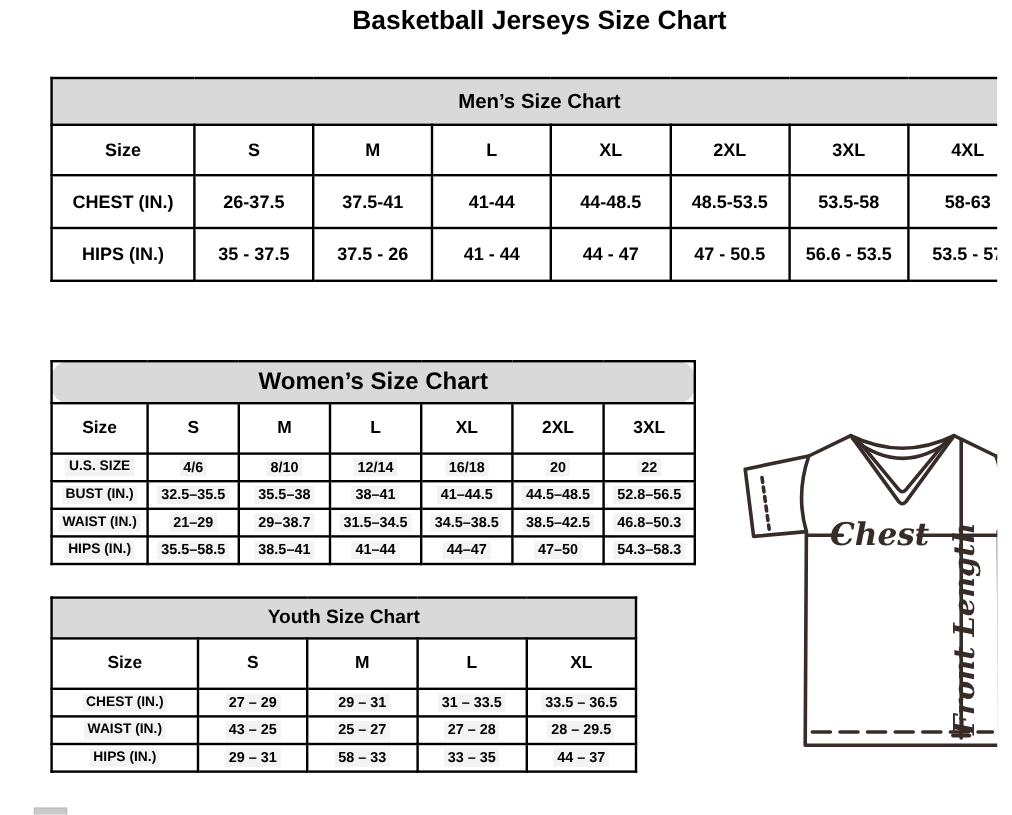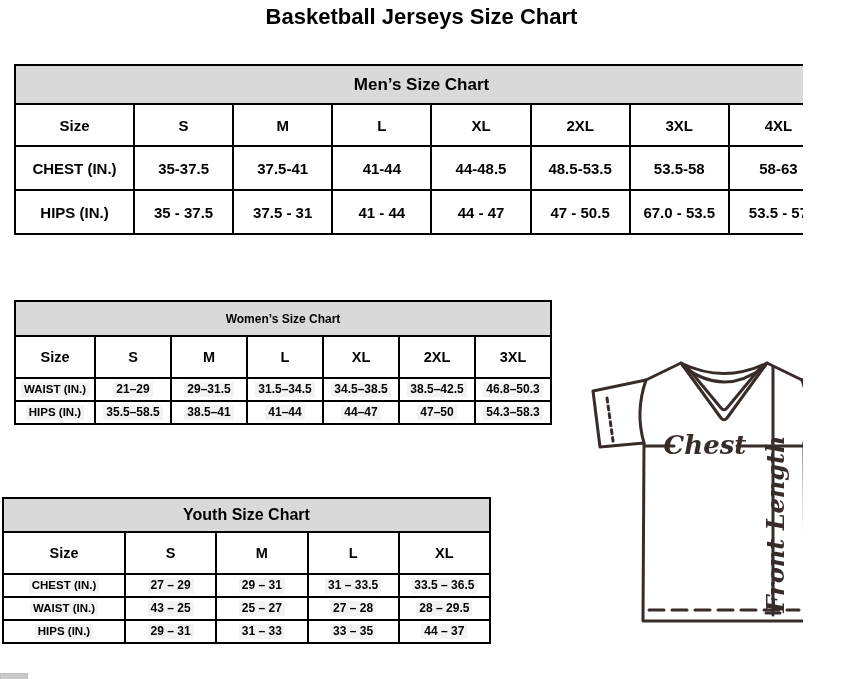--- a/index.html
+++ b/index.html
@@ -1,17 +1,17 @@
 <!DOCTYPE html>
 <html><head>
 <meta charset="utf-8">
 <style>
   html,body{margin:0;padding:0;background:#fff;}
   #canvas{position:relative;width:803px;height:679px;background:#ffffff;overflow:hidden;
-          font-family:"Liberation Sans",sans-serif;}
+          font-family:"Liberation Sans",sans-serif;margin-left:28px;}
   .page-title{position:absolute;left:0;top:4px;width:843px;text-align:center;
           font-size:22px;font-weight:bold;color:#000;}
   
   table.sizechart{border-collapse:collapse;table-layout:fixed;background:#fff;position:absolute;}
   table.sizechart td{border:2px solid #000;text-align:center;vertical-align:middle;
           font-weight:bold;color:#000;padding:0;overflow:hidden;}
   tr.banner td{background:#d9d9d9;font-size:17px;}
   tr.head td{font-size:15px;}
   tr.data td{font-size:15px;}
   tr.compact td{font-size:12px;}
@@ -19,25 +19,25 @@
   .hl{background:#f3f3f3;padding:0 3px;display:inline-block;line-height:1.25;}
   
   .t-mens{left:14px;top:64px;width:815px;}
   .t-mens col.c0{width:119px;}
   .t-mens tr.banner td{height:37px;}
   .t-mens tr.head td{height:40px;}
   .t-mens tr.data td{height:42px;}
   
   .t-womens{left:14px;top:300px;width:538px;}
   .t-womens col.c0{width:80px;}
-  .t-womens tr.banner td{height:33px;font-size:12px;}
+  .t-womens tr.banner td{height:33px;font-size:20px;border-radius:14px;}
   .t-womens tr.head td{height:40px;font-size:14.5px;}
   .t-womens tr.compact td{height:21px;}
   
-  .t-youth{left:2px;top:497px;width:489px;}
+  .t-youth{left:14px;top:497px;width:489px;}
   .t-youth col.c0{width:122px;}
   .t-youth tr.banner td{height:32px;font-size:16px;}
   .t-youth tr.head td{height:40px;font-size:14.5px;}
   .t-youth tr.compact td{height:21px;}
   
   .jersey-wrap{position:absolute;left:580px;top:354px;width:285px;height:275px;}
   .jersey-wrap svg{display:block;width:100%;height:100%;}
   .measure-label{font-family:"DejaVu Serif",serif;font-style:italic;font-weight:bold;}
   
   .scroll-frag{position:absolute;height:5px;background:#c9c9c9;border:1px solid #bdbdbd;}
@@ -71,36 +71,36 @@
           <td>S</td>
           <td>M</td>
           <td>L</td>
           <td>XL</td>
           <td>2XL</td>
           <td>3XL</td>
           <td>4XL</td>
         </tr>
         <tr class="data">
           <td>CHEST (IN.)</td>
-          <td>35-37.5</td>
+          <td>26-37.5</td>
           <td>37.5-41</td>
           <td>41-44</td>
           <td>44-48.5</td>
           <td>48.5-53.5</td>
           <td>53.5-58</td>
           <td>58-63</td>
         </tr>
         <tr class="data">
           <td>HIPS (IN.)</td>
           <td>35 - 37.5</td>
-          <td>37.5 - 31</td>
+          <td>37.5 - 26</td>
           <td>41 - 44</td>
           <td>44 - 47</td>
           <td>47 - 50.5</td>
-          <td>67.0 - 53.5</td>
+          <td>56.6 - 53.5</td>
           <td>53.5 - 57</td>
         </tr>
       </tbody>
     </table>
   <table class="sizechart t-womens">
       <colgroup>
         <col class="c0">
         <col>
         <col>
         <col>
@@ -115,23 +115,41 @@
         <tr class="head">
           <td>Size</td>
           <td>S</td>
           <td>M</td>
           <td>L</td>
           <td>XL</td>
           <td>2XL</td>
           <td>3XL</td>
         </tr>
         <tr class="compact">
+          <td><span class="hl">U.S. SIZE</span></td>
+          <td><span class="hl">4/6</span></td>
+          <td><span class="hl">8/10</span></td>
+          <td><span class="hl">12/14</span></td>
+          <td><span class="hl">16/18</span></td>
+          <td><span class="hl">20</span></td>
+          <td><span class="hl">22</span></td>
+        </tr>
+        <tr class="compact">
+          <td><span class="hl">BUST (IN.)</span></td>
+          <td><span class="hl">32.5–35.5</span></td>
+          <td><span class="hl">35.5–38</span></td>
+          <td><span class="hl">38–41</span></td>
+          <td><span class="hl">41–44.5</span></td>
+          <td><span class="hl">44.5–48.5</span></td>
+          <td><span class="hl">52.8–56.5</span></td>
+        </tr>
+        <tr class="compact">
           <td><span class="hl">WAIST (IN.)</span></td>
           <td><span class="hl">21–29</span></td>
-          <td><span class="hl">29–31.5</span></td>
+          <td><span class="hl">29–38.7</span></td>
           <td><span class="hl">31.5–34.5</span></td>
           <td><span class="hl">34.5–38.5</span></td>
           <td><span class="hl">38.5–42.5</span></td>
           <td><span class="hl">46.8–50.3</span></td>
         </tr>
         <tr class="compact">
           <td><span class="hl">HIPS (IN.)</span></td>
           <td><span class="hl">35.5–58.5</span></td>
           <td><span class="hl">38.5–41</span></td>
           <td><span class="hl">41–44</span></td>
@@ -170,21 +188,21 @@
         <tr class="compact">
           <td><span class="hl">WAIST (IN.)</span></td>
           <td><span class="hl">43 – 25</span></td>
           <td><span class="hl">25 – 27</span></td>
           <td><span class="hl">27 – 28</span></td>
           <td><span class="hl">28 – 29.5</span></td>
         </tr>
         <tr class="compact">
           <td><span class="hl">HIPS (IN.)</span></td>
           <td><span class="hl">29 – 31</span></td>
-          <td><span class="hl">31 – 33</span></td>
+          <td><span class="hl">58 – 33</span></td>
           <td><span class="hl">33 – 35</span></td>
           <td><span class="hl">44 – 37</span></td>
         </tr>
       </tbody>
     </table>
 
   <div class="jersey-wrap">
     <svg viewBox="0 0 285 275" xmlns="http://www.w3.org/2000/svg">
       <g stroke="#382c28" stroke-width="3" fill="none" stroke-linejoin="round" stroke-linecap="round">
 

